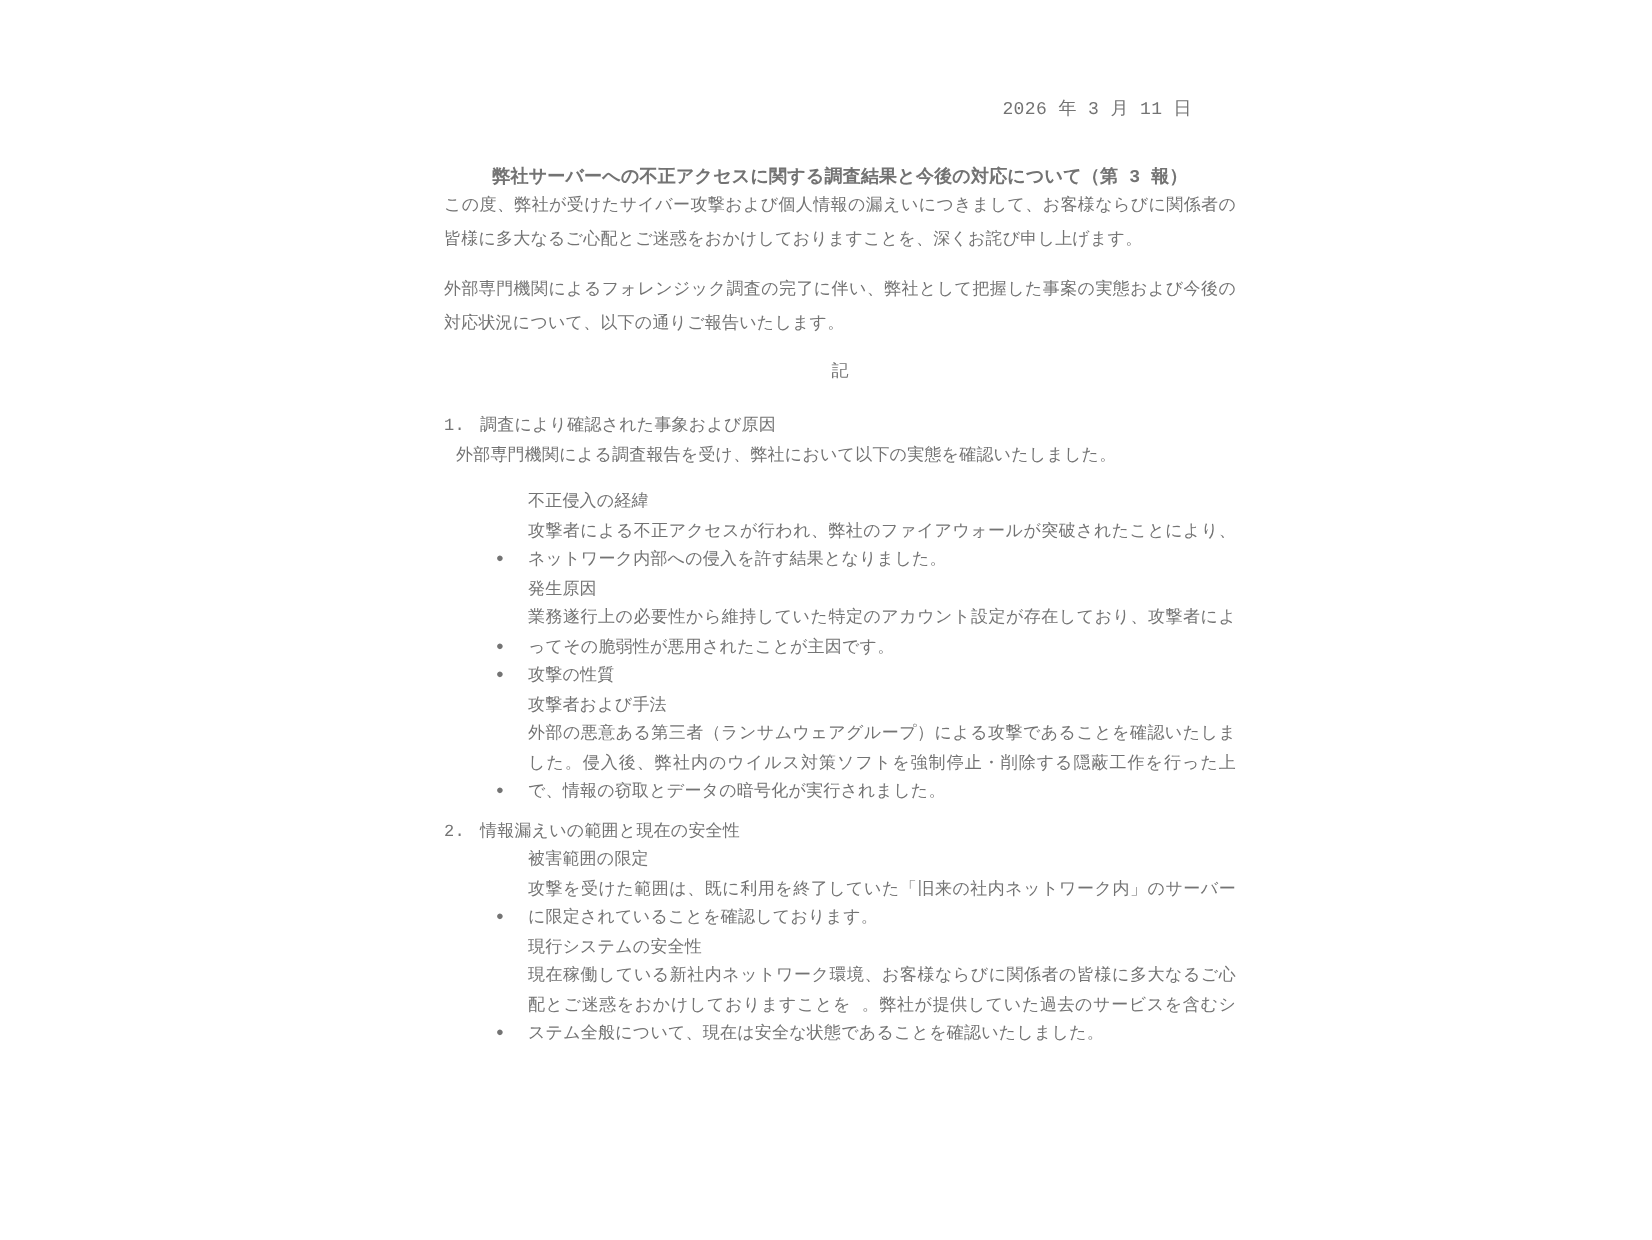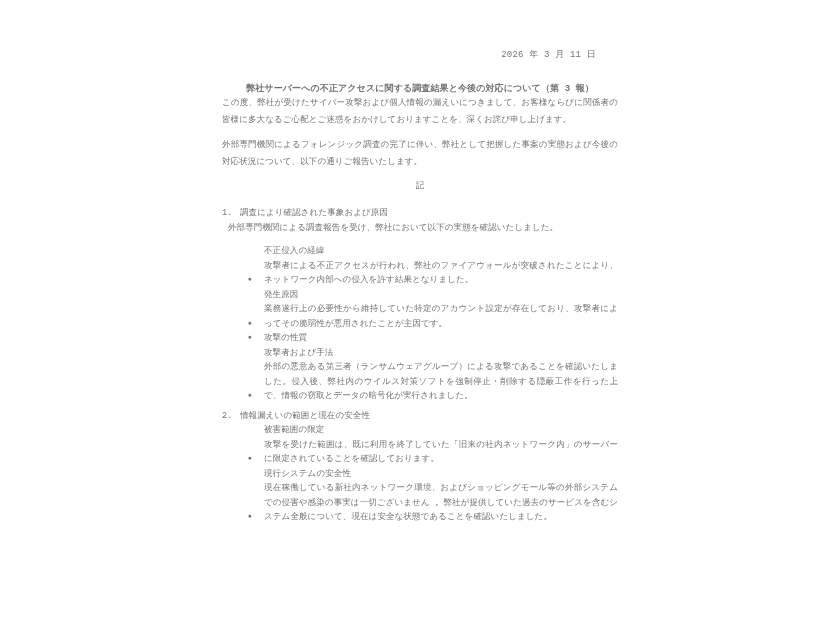--- a/index.html
+++ b/index.html
@@ -173,21 +173,21 @@
           <div class="bullet-content">
             <div class="bullet-title">被害範囲の限定</div>
             <div class="bullet-body">攻撃を受けた範囲は、既に利用を終了していた「旧来の社内ネットワーク内」のサーバーに限定されていることを確認しております。</div>
           </div>
         </div>
 
         <div class="bullet-item">
           <span class="bullet-marker">●</span>
           <div class="bullet-content">
             <div class="bullet-title">現行システムの安全性</div>
-            <div class="bullet-body">現在稼働している新社内ネットワーク環境、およびショッピングモール等の外部システムでの侵害や感染の事実は一切ございません 。弊社が提供していた過去のサービスを含むシステム全般について、現在は安全な状態であることを確認いたしました。</div>
+            <div class="bullet-body">現在稼働している新社内ネットワーク環境、お客様ならびに関係者の皆様に多大なるご心配とご迷惑をおかけしておりますことを 。弊社が提供していた過去のサービスを含むシステム全般について、現在は安全な状態であることを確認いたしました。</div>
           </div>
         </div>
 
       </div>
     </div>
 
   </div>
 </div>
 
 </body></html>

